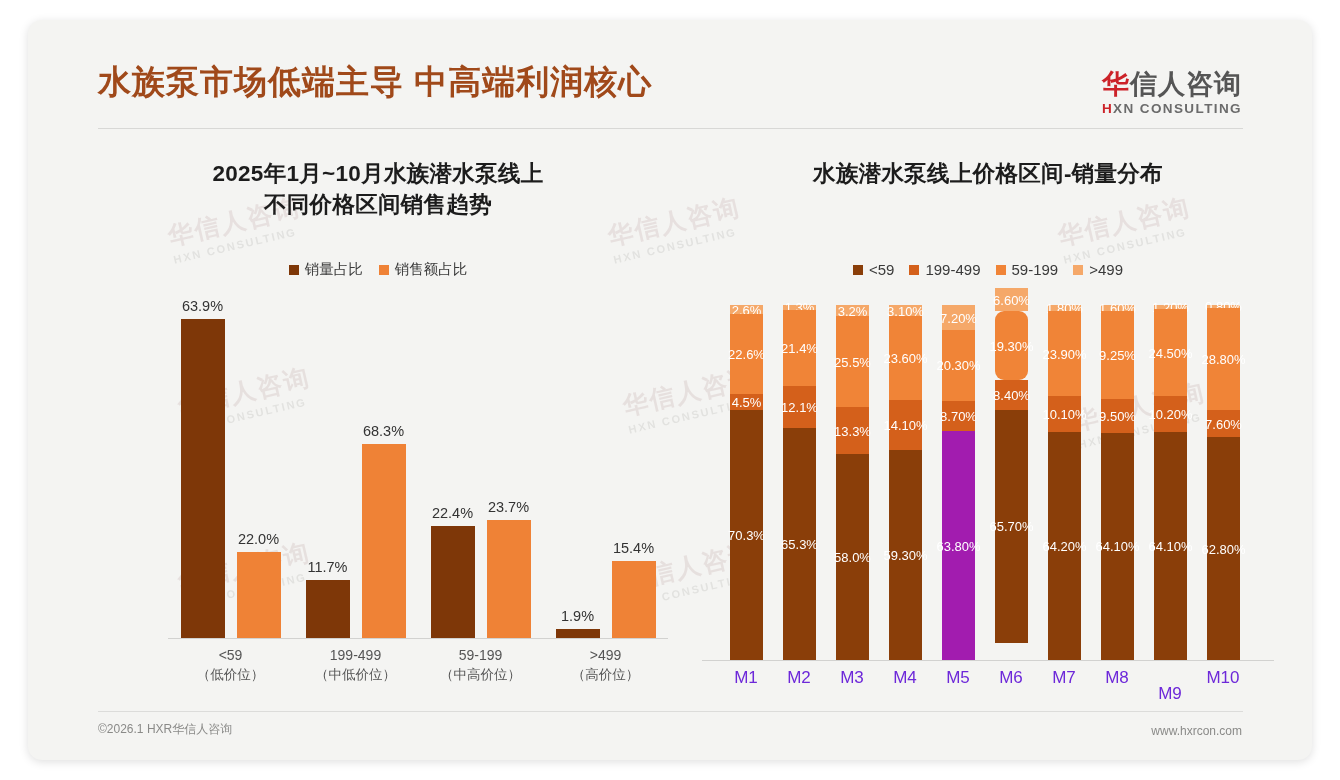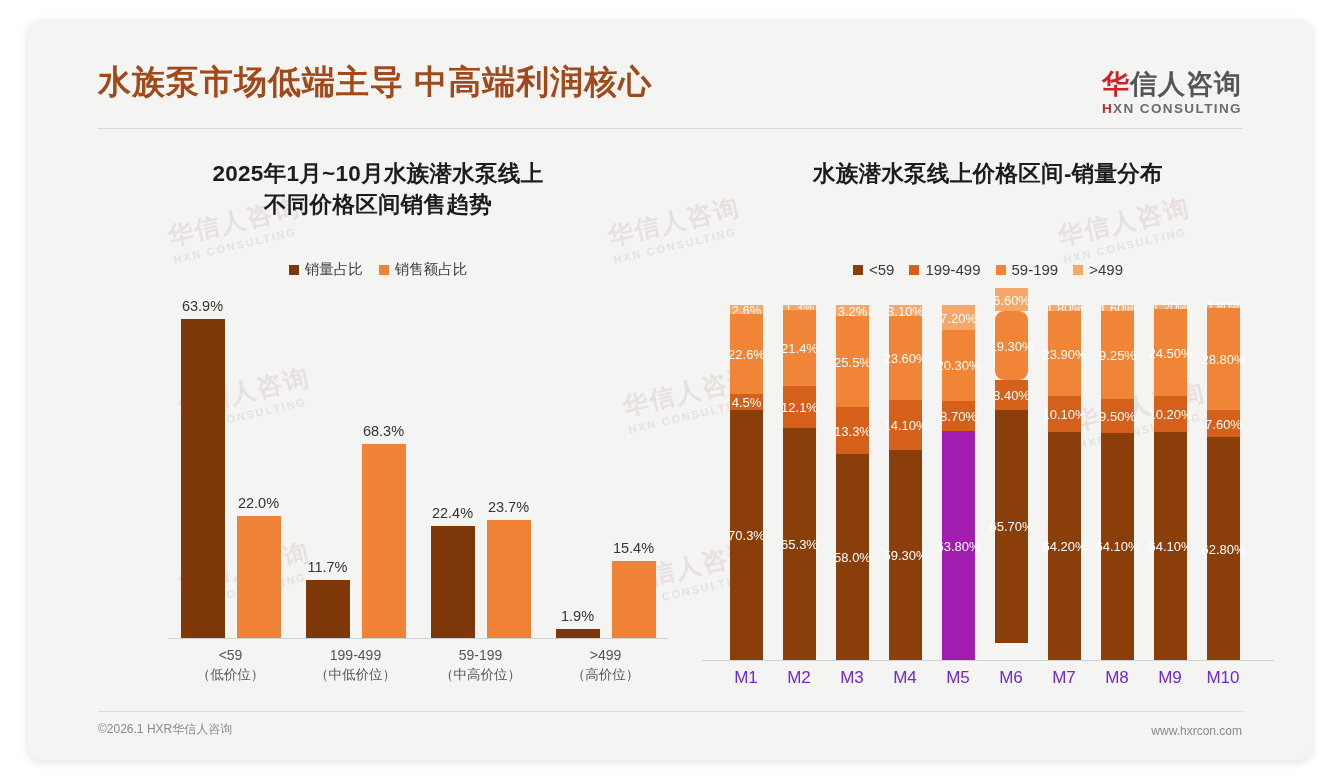--- a/index.html
+++ b/index.html
@@ -190,21 +190,21 @@
           <span class="legend-swatch" style="background: rgb(239, 130, 54);"></span>
           <span class="legend-label">销售额占比</span>
         </div>
       </div>
     <div id="left-plot">
         <div class="group" style="left: 0px;">
           <div class="lbar" style="height: 319.5px;">
             <div class="fill" style="background: rgb(126, 55, 8);"></div>
             <span class="vlabel">63.9%</span>
           </div>
-          <div class="lbar" style="height: 122px;">
+          <div class="lbar" style="height: 86px;">
             <div class="fill" style="background: rgb(239, 130, 54);"></div>
             <span class="vlabel">22.0%</span>
           </div>
         </div>
         <div class="group" style="left: 125px;">
           <div class="lbar" style="height: 58.5px;">
             <div class="fill" style="background: rgb(126, 55, 8);"></div>
             <span class="vlabel">11.7%</span>
           </div>
           <div class="lbar" style="height: 194.5px;">
@@ -404,21 +404,21 @@
       </div>
     <div id="right-axis"></div>
   <div class="mlabel" style="left: 28px;">M1</div>
       <div class="mlabel" style="left: 81px;">M2</div>
       <div class="mlabel" style="left: 134px;">M3</div>
       <div class="mlabel" style="left: 187px;">M4</div>
       <div class="mlabel" style="left: 240px;">M5</div>
       <div class="mlabel" style="left: 293px;">M6</div>
       <div class="mlabel" style="left: 346px;">M7</div>
       <div class="mlabel" style="left: 399px;">M8</div>
-      <div class="mlabel" style="left: 452px;">M9</div>
+      <div class="mlabel" style="left: 452px; margin-top: 16px;">M9</div>
       <div class="mlabel" style="left: 505px;">M10</div>
     </div>
 
   <div id="footer-rule"></div>
   <div id="footer-left">©2026.1 HXR华信人咨询</div>
   <div id="footer-right">www.hxrcon.com</div>
 
 </div>
 
 </body></html>

